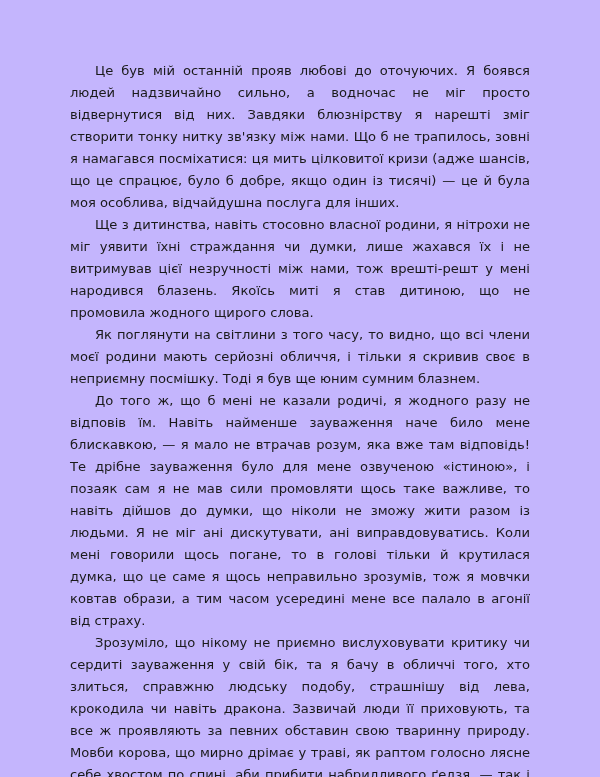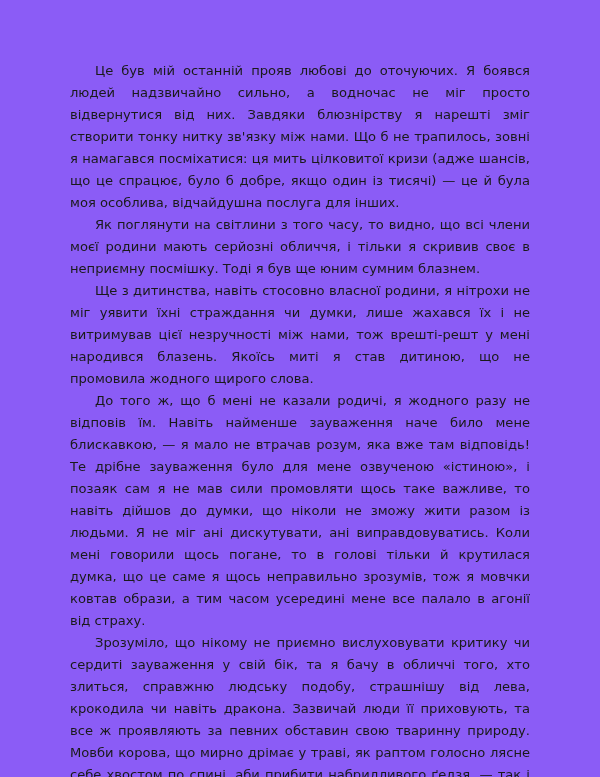--- a/index.html
+++ b/index.html
@@ -12,21 +12,21 @@
     height: 777px;
     background: #ffffff;
     font-family: "DejaVu Sans", "Liberation Sans", sans-serif;
     color: #1a1a1a;
     overflow: hidden;
   }
   .page {
     position: relative;
     width: 600px;
     height: 777px;
-    background: #8b5cf6;
+    background: #c4b5fd;
     box-sizing: border-box;
   }
   .text-block {
     position: absolute;
     left: 70px;
     top: 60px;
     width: 460px;
   }
   p.para {
     margin: 0;
@@ -43,18 +43,18 @@
   p.para:last-child {
     margin-bottom: 0;
   }
 </style>
 </head>
 <body>
 
 <div class="page">
   <div class="text-block">
     <p class="para">Це був мій останній прояв любові до оточуючих. Я боявся людей надзвичайно сильно, а водночас не міг просто відвернутися від них. Завдяки блюзнірству я нарешті зміг створити тонку нитку зв'язку між нами. Що б не трапилось, зовні я намагався посміхатися: ця мить цілковитої кризи (адже шансів, що це спрацює, було б добре, якщо один із тисячі) — це й була моя особлива, відчайдушна послуга для інших.</p>
+    <p class="para">Ще з дитинства, навіть стосовно власної родини, я нітрохи не міг уявити їхні страждання чи думки, лише жахався їх і не витримував цієї незручності між нами, тож врешті-решт у мені народився блазень. Якоїсь миті я став дитиною, що не промовила жодного щирого слова.</p>
     <p class="para">Як поглянути на світлини з того часу, то видно, що всі члени моєї родини мають серйозні обличчя, і тільки я скривив своє в неприємну посмішку. Тоді я був ще юним сумним блазнем.</p>
-    <p class="para">Ще з дитинства, навіть стосовно власної родини, я нітрохи не міг уявити їхні страждання чи думки, лише жахався їх і не витримував цієї незручності між нами, тож врешті-решт у мені народився блазень. Якоїсь миті я став дитиною, що не промовила жодного щирого слова.</p>
     <p class="para">До того ж, що б мені не казали родичі, я жодного разу не відповів їм. Навіть найменше зауваження наче било мене блискавкою, — я мало не втрачав розум, яка вже там відповідь! Те дрібне зауваження було для мене озвученою «істиною», і позаяк сам я не мав сили промовляти щось таке важливе, то навіть дійшов до думки, що ніколи не зможу жити разом із людьми. Я не міг ані дискутувати, ані виправдовуватись. Коли мені говорили щось погане, то в голові тільки й крутилася думка, що це саме я щось неправильно зрозумів, тож я мовчки ковтав образи, а тим часом усередині мене все палало в агонії від страху.</p>
     <p class="para">Зрозуміло, що нікому не приємно вислуховувати критику чи сердиті зауваження у свій бік, та я бачу в обличчі того, хто злиться, справжню людську подобу, страшнішу від лева, крокодила чи навіть дракона. Зазвичай люди її приховують, та все ж проявляють за певних обставин свою тваринну природу. Мовби корова, що мирно дрімає у траві, як раптом голосно лясне себе хвостом по спині, аби прибити набридливого ґедзя, — так і люди несподівано можуть показати свою страшну форму. Коли я</p>
   </div>
 </div>
 
 </body></html>

